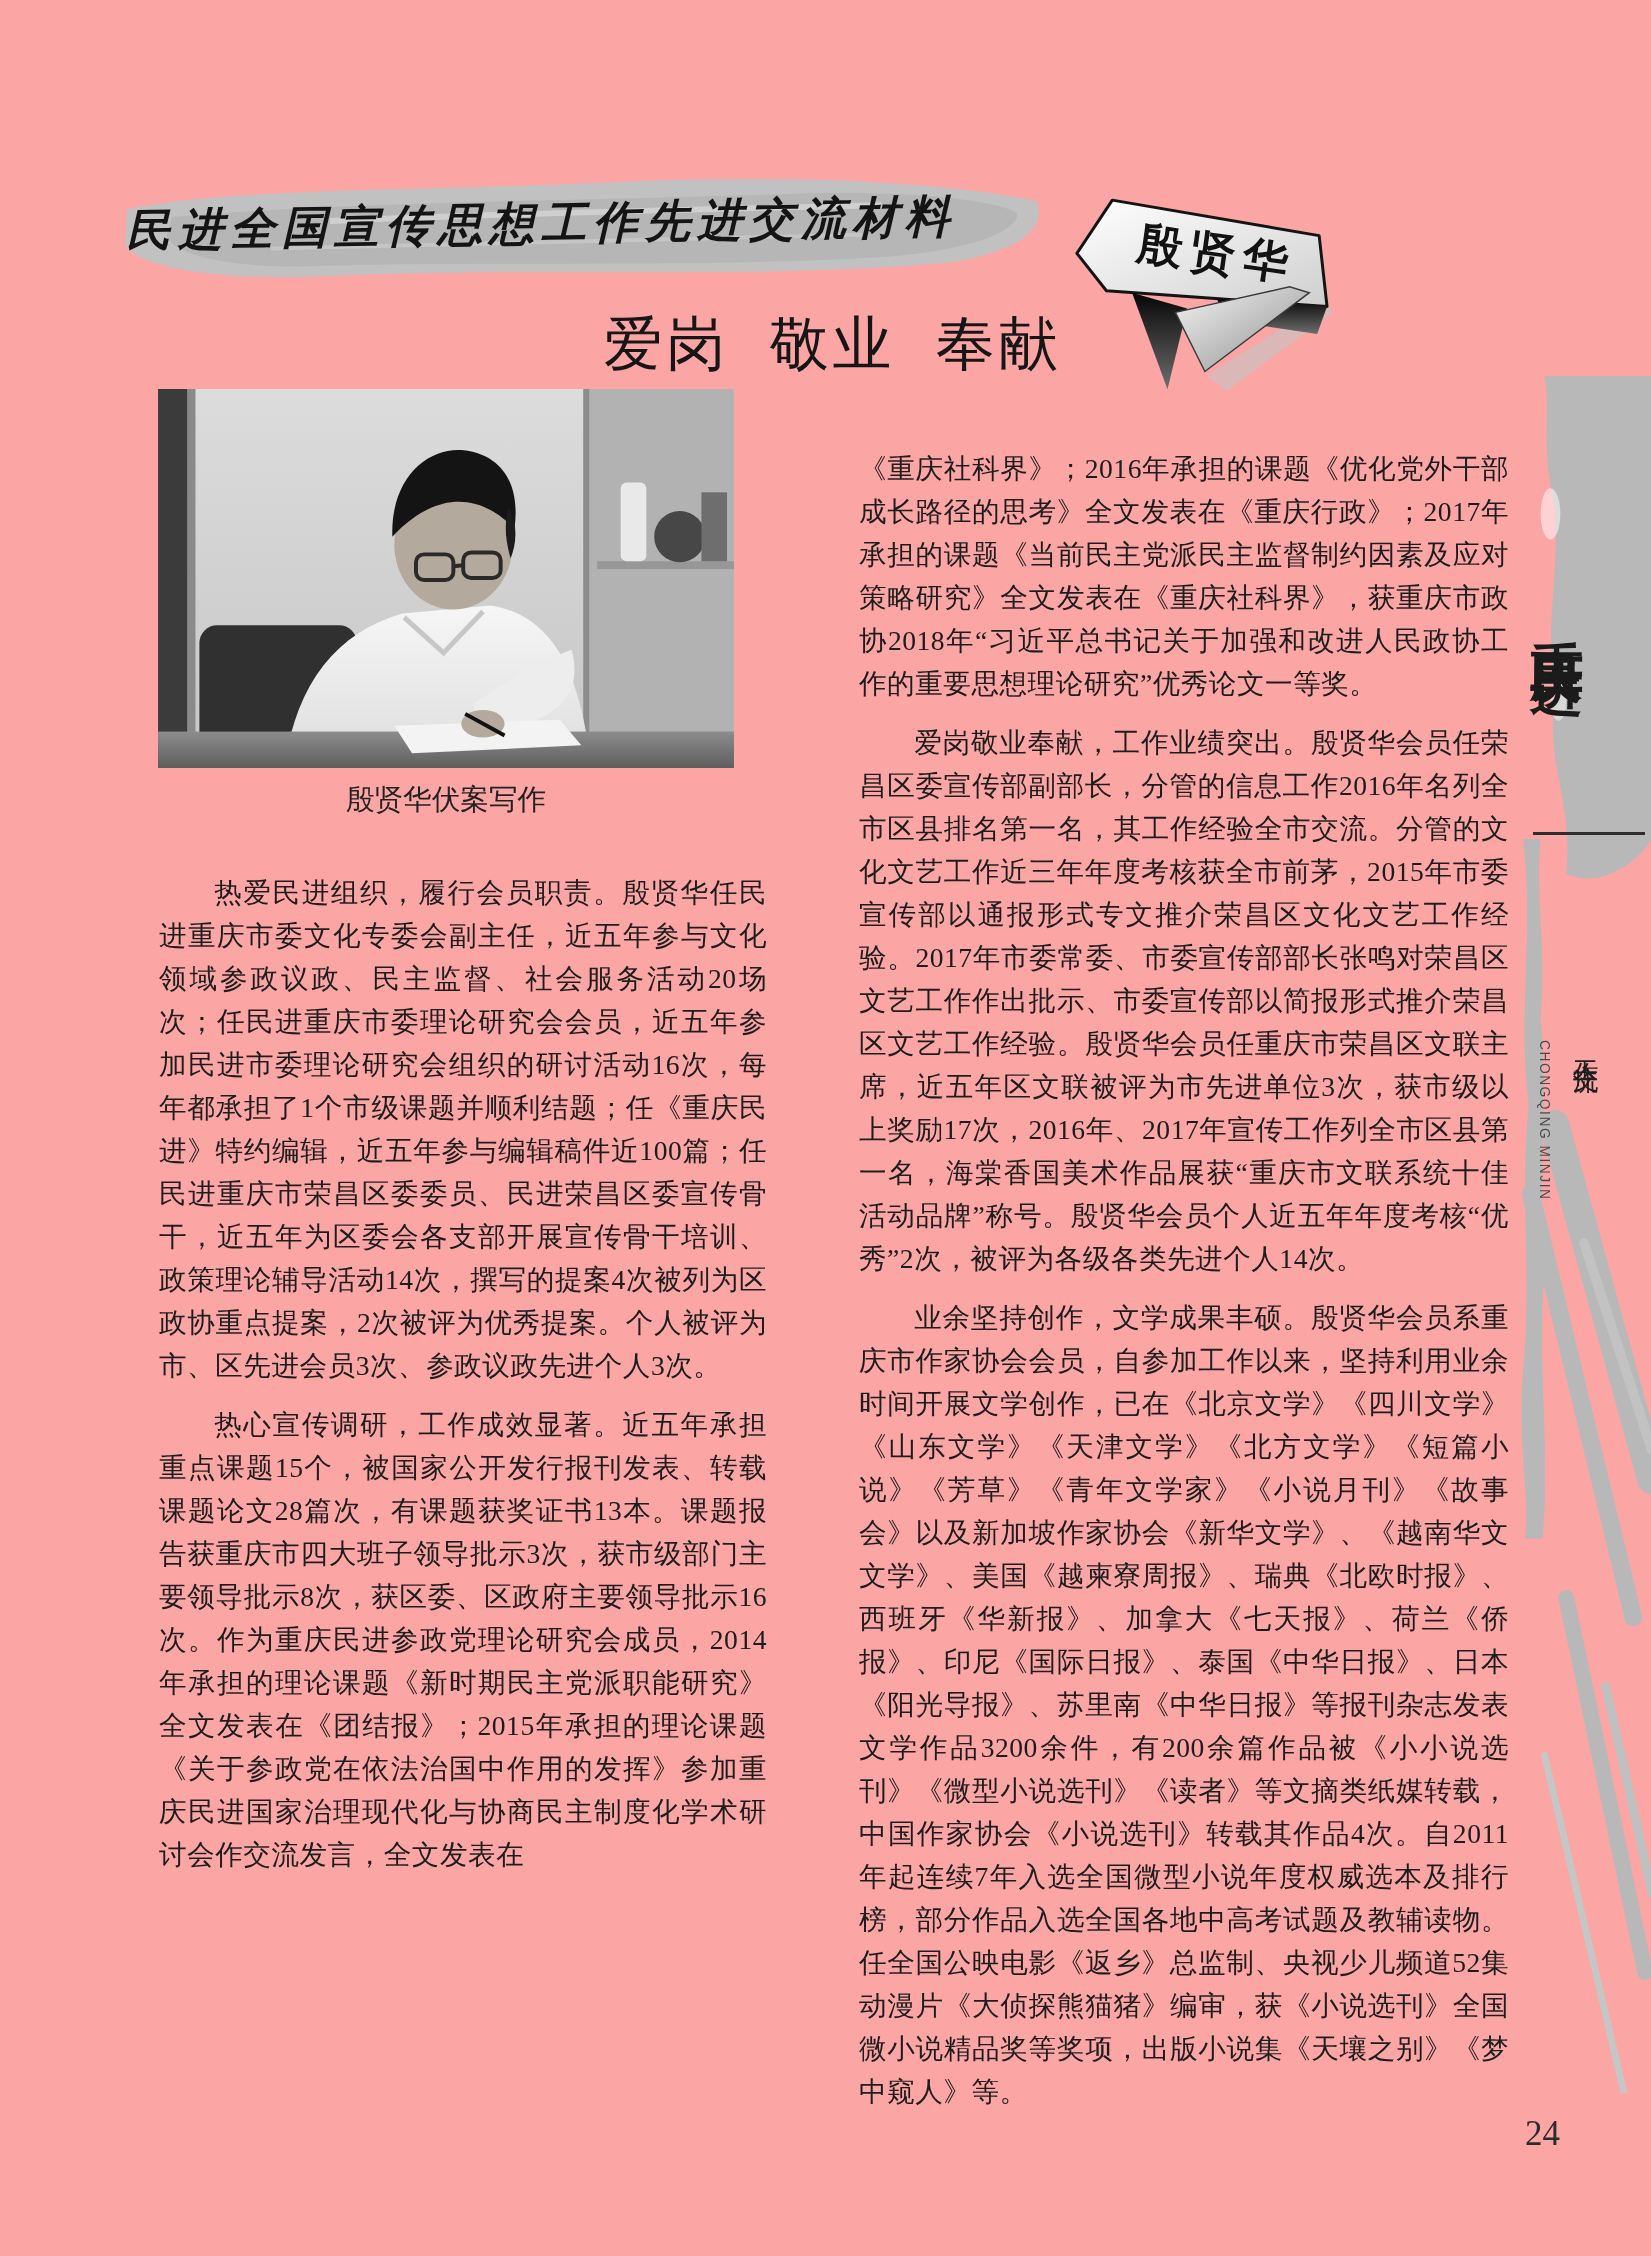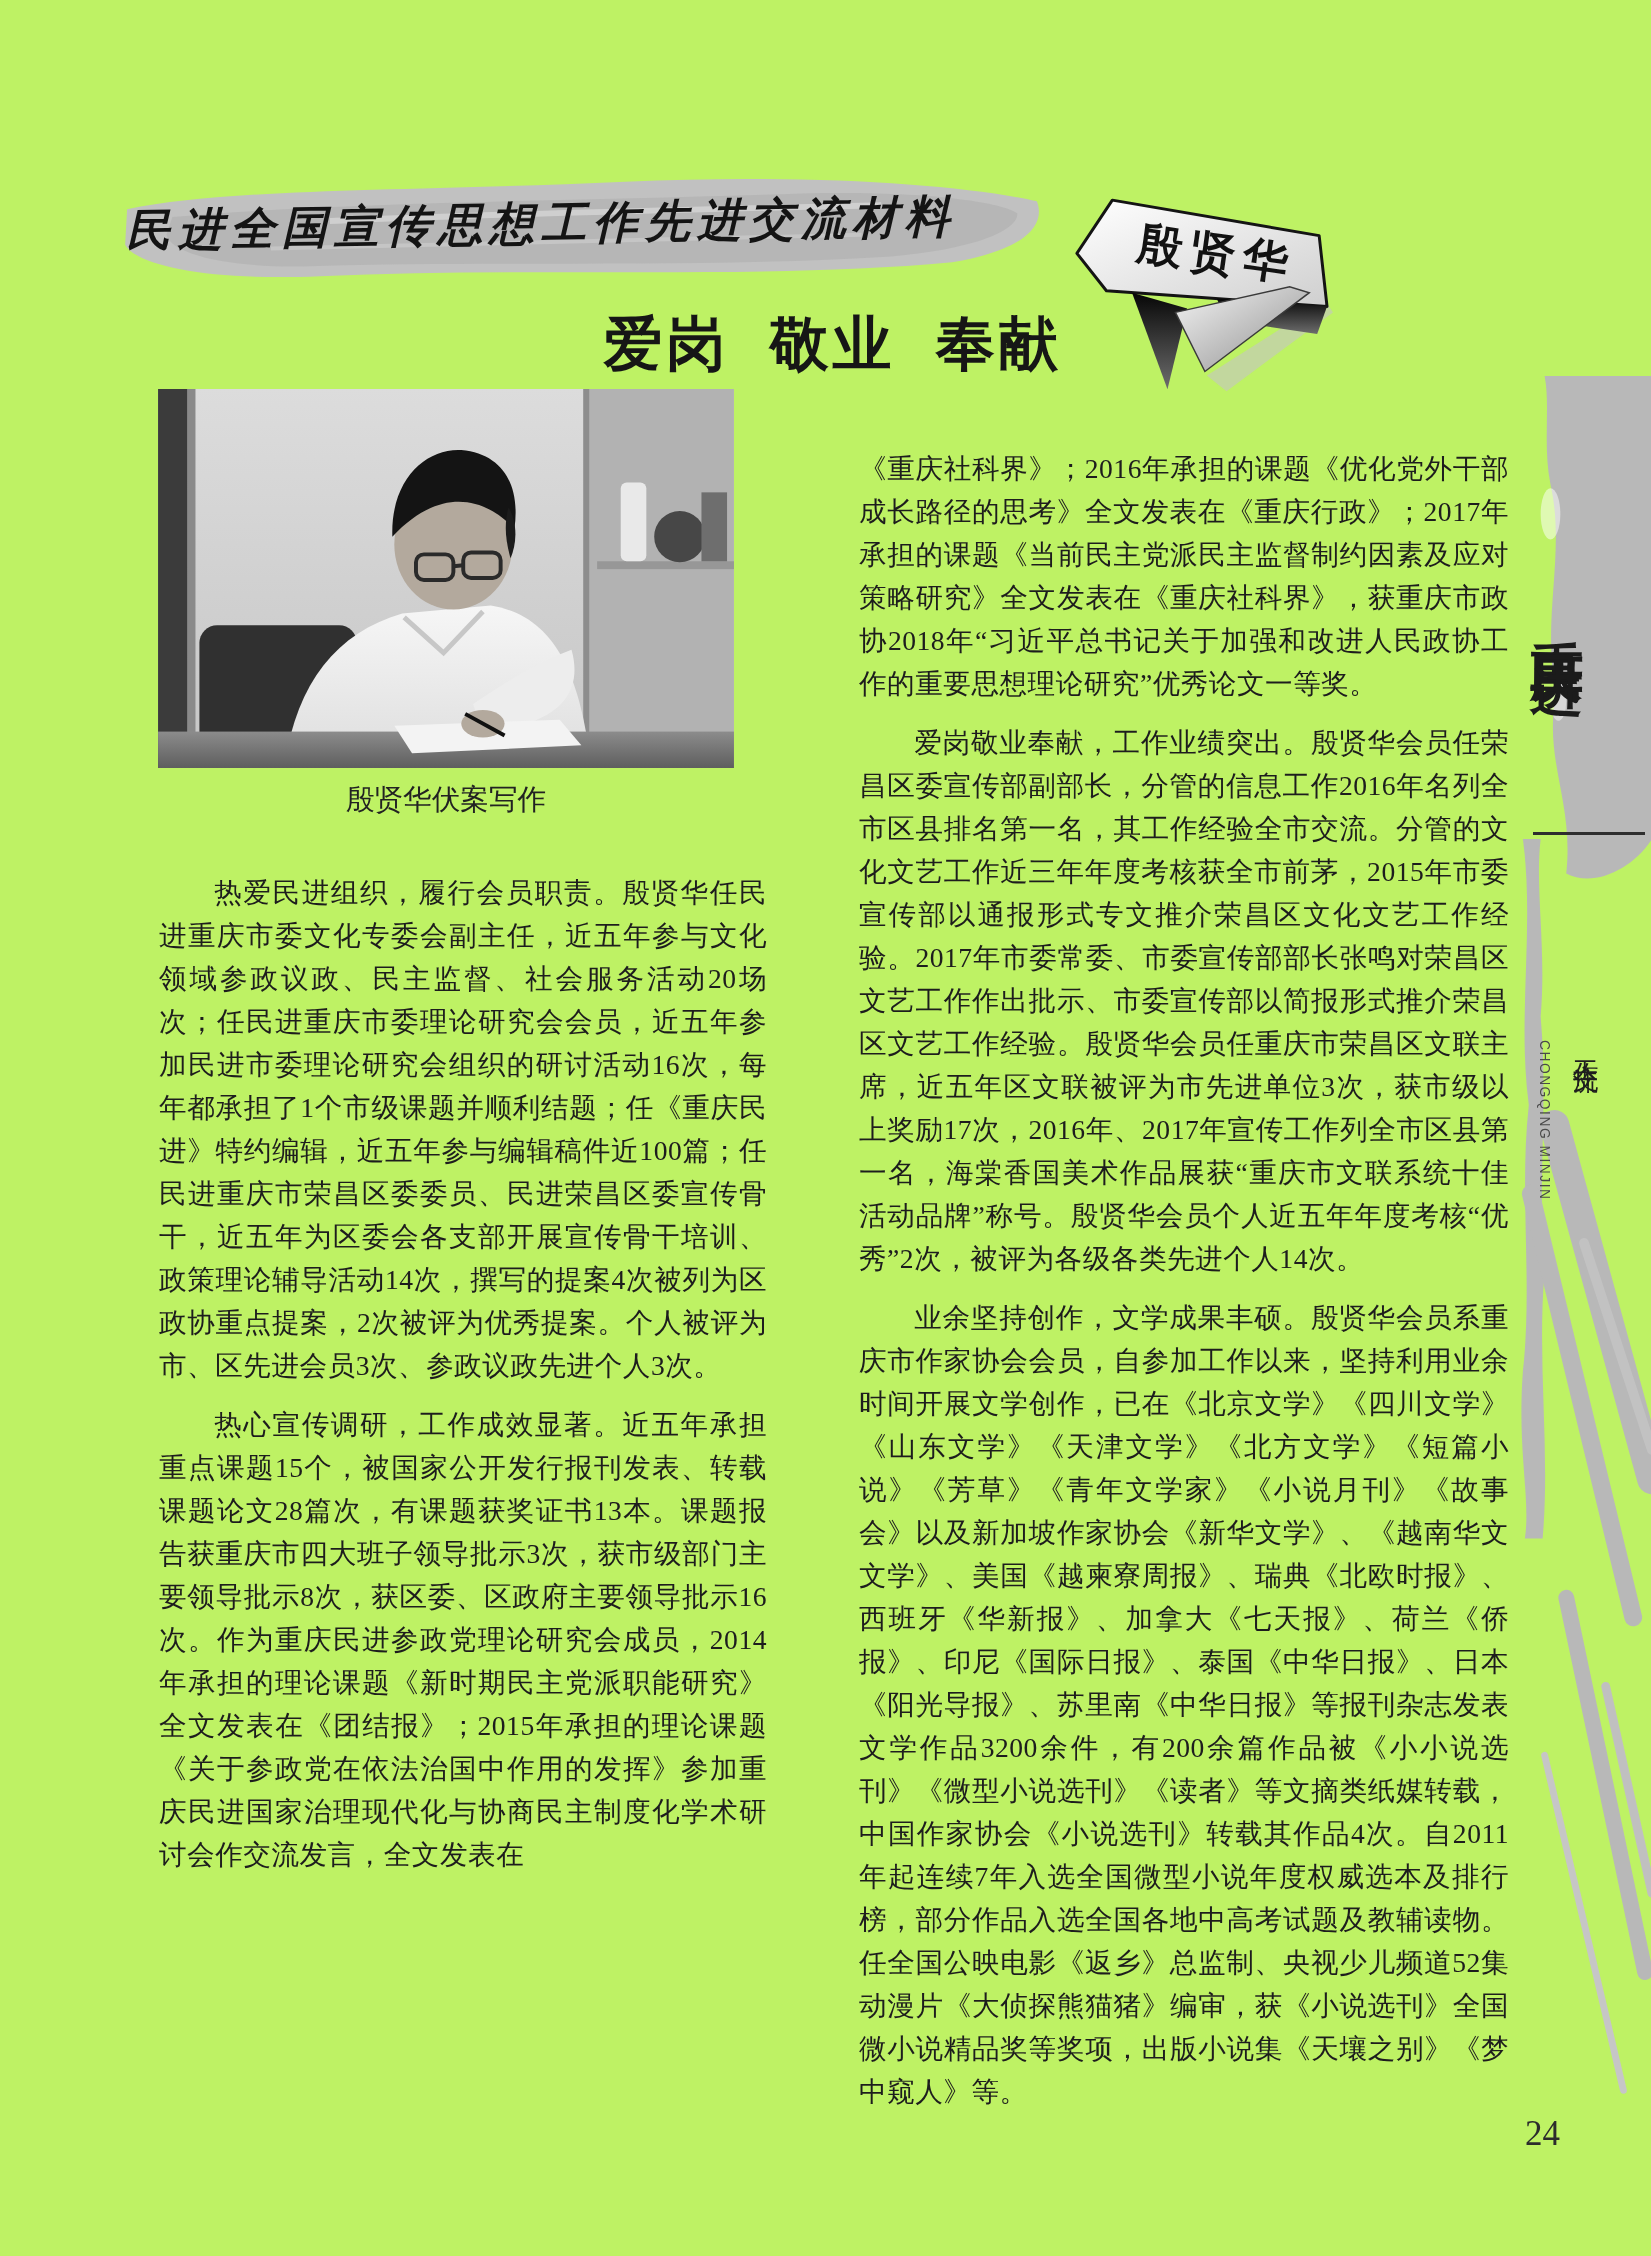--- a/index.html
+++ b/index.html
@@ -1,29 +1,29 @@
 <!DOCTYPE html>
 <html><head>
 <meta charset="utf-8">
 <style>
   html,body { margin:0; padding:0; background:#e8e8e8; }
   .page {
-    position:relative; width:1652px; height:2257px; background:#bef264;
+    position:relative; width:1652px; height:2257px; background:#fca5a5;
     overflow:hidden; font-family:"Liberation Serif","DejaVu Serif",serif; color:#1c1c1c;
   }
   .abs { position:absolute; }
 
   .eyebrow {
     left:126px; top:193px; width:926px; white-space:nowrap;
     font-size:45px; font-weight:700; font-style:italic; letter-spacing:6.9px;
     color:#141414; transform:rotate(-1deg);
   }
   .page-title {
     left:143px; top:305px; width:1379px; text-align:center;
-    font-size:59px; font-weight:700; letter-spacing:3.9px; word-spacing:21.7px; color:#161616;
+    font-size:59px; font-weight:400; letter-spacing:3.9px; word-spacing:21.7px; color:#161616;
   }
   .photo-fig { left:158px; top:389px; width:576px; height:379px; }
   .photo-caption {
     left:158px; top:780px; width:576px; text-align:center;
     font-family:"Liberation Sans","DejaVu Sans",sans-serif;
     font-size:28.6px; font-weight:400; color:#222;
   }
   .col {
     text-align:justify; font-size:27.6px; line-height:43px; color:#1d1d1d;
     letter-spacing:0.5px;

